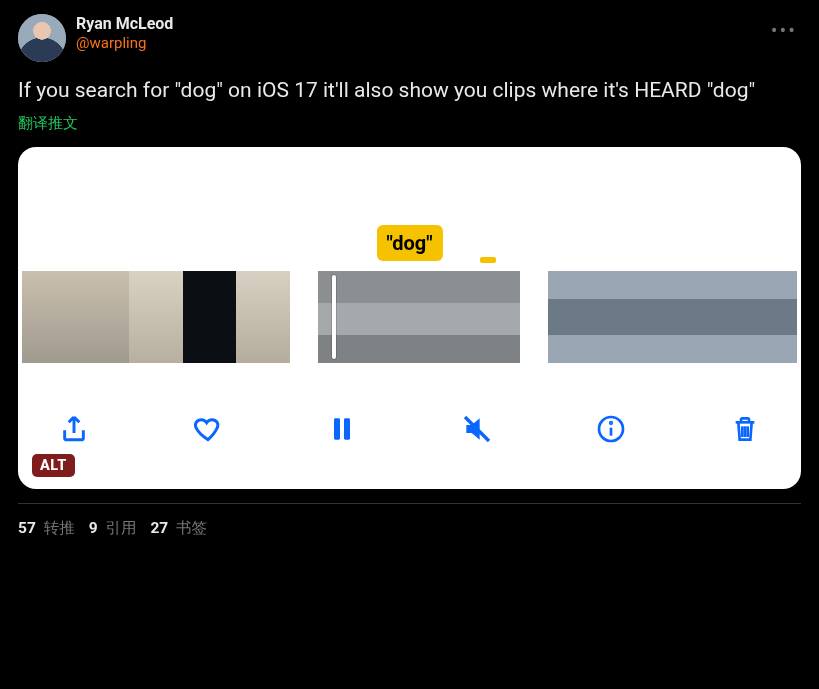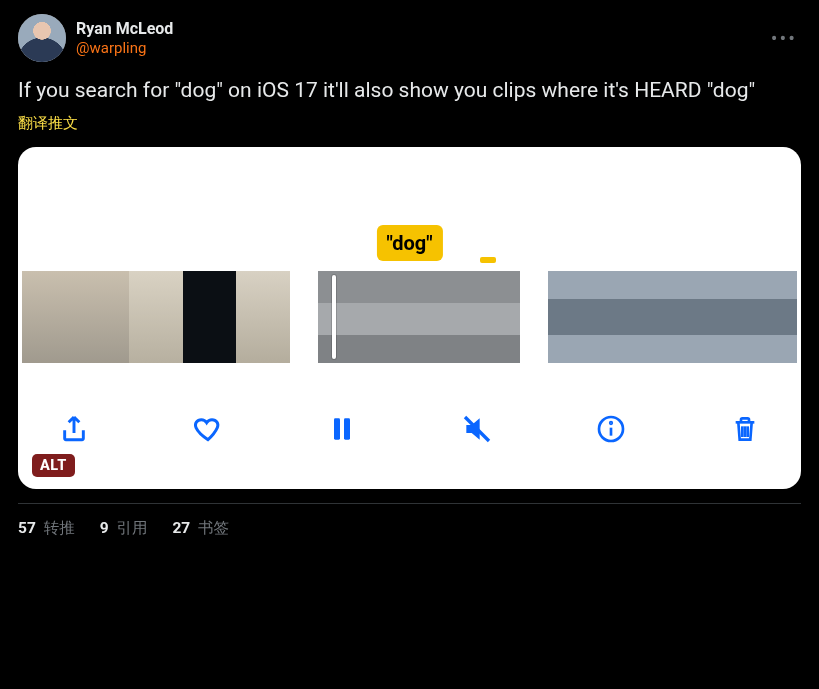--- a/index.html
+++ b/index.html
@@ -10,21 +10,21 @@
     font-family: -apple-system, "Segoe UI", Roboto, Helvetica, Arial, sans-serif;
     color: #e7e9ea;
     overflow: hidden;
     position: relative;
   }
   .tweet {
     padding: 14px 18px 0 18px;
   }
   .header {
     display: flex;
-    align-items: center;
+    align-items: flex-start;
     gap: 10px;
   }
   .avatar {
     width: 48px; height: 48px;
     border-radius: 50%;
     background: linear-gradient(135deg,#777 0%, #999 50%, #555 100%);
     position: relative;
     overflow: hidden;
     flex: 0 0 48px;
   }
@@ -49,21 +49,21 @@
   }
   .content {
     margin-top:14px;
     font-size:21px;
     line-height:1.35;
     color:#e7e9ea;
   }
   .translate {
     display:inline-block;
     margin-top:10px;
-    color:#fde047;
+    color:#22c55e;
     font-size:15px;
   }
   .media {
     margin-top:14px;
     background:#fff;
     border-radius:18px;
     overflow:hidden;
     position:relative;
     height:342px;
   }
@@ -151,21 +151,21 @@
     font-size:15.5px;
   }
   .meta strong { color:#e7e9ea; font-weight:700; }
   .divider {
     height:1px;
     background:#2f3336;
     margin-top:14px;
   }
   .stats {
     display:flex;
-    gap:25px;
+    gap:14px;
     padding:14px 0 0 0;
     font-size:15.5px;
     color:#71767b;
   }
   .stats .num { color:#e7e9ea; font-weight:700; margin-right:4px; }
 </style>
 </head>
 <body>
 
 <div class="tweet">

